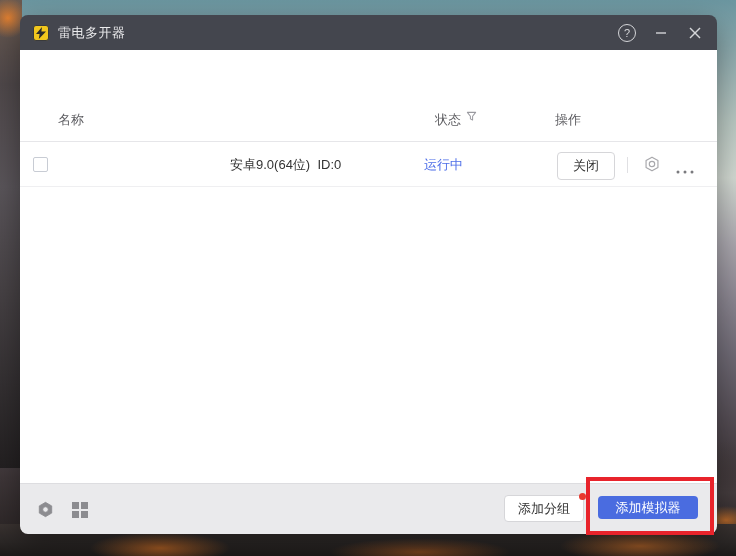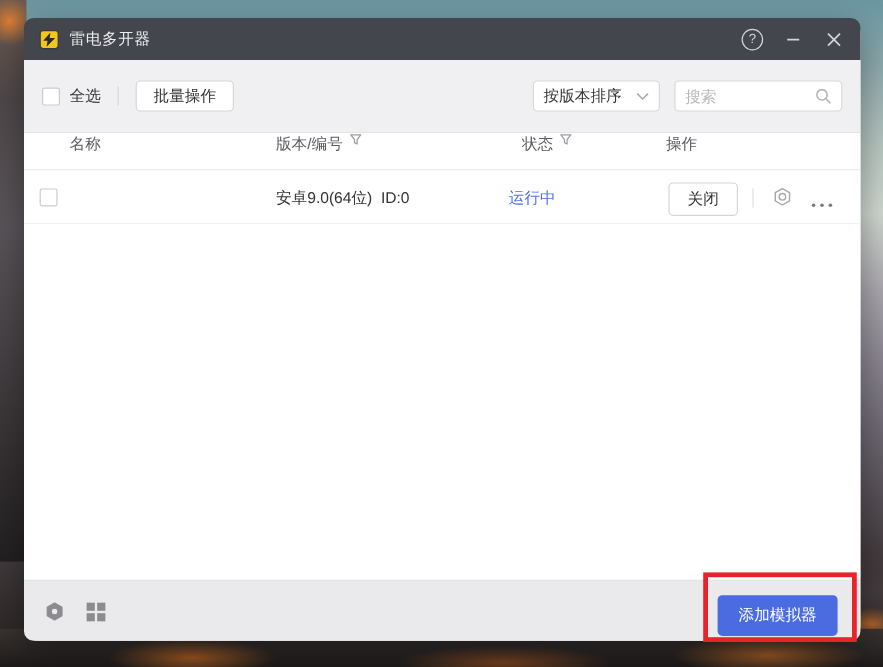--- a/index.html
+++ b/index.html
@@ -122,21 +122,21 @@
     background:#eaeaec; border-top:1px solid #dddde0; border-radius:0 0 8px 8px;
   }
   .footer-gear { position:absolute; left:17px; top:17px; }
   .footer-grid { position:absolute; left:52px; top:18px; }
   .btn-add-group { position:absolute; left:484px; top:11px; width:80px; height:27px; padding:0; }
   .badge-dot {
     position:absolute; right:-3px; top:-3px; width:7px; height:7px; border-radius:50%;
     background:#e8392f;
   }
   .btn-primary {
-    position:absolute; left:578px; top:12px; width:100px; height:34px;
+    position:absolute; left:578px; top:12px; width:100px; height:23px;
     background:#4a6ce0; border:none; border-radius:4px; color:#fff; font-size:13px;
     display:inline-flex; align-items:center; justify-content:center; font-family:Liberation Mono, monospace;
   }
 
   .annotation-box {
     position:absolute; left:586px; top:477px; width:128px; height:58px;
     border:4px solid #e8232b; z-index:10; pointer-events:none;
   }
 </style>
 </head>
@@ -166,51 +166,24 @@
       </div>
       <div class="tb-btn">
         <svg width="12" height="12" viewBox="0 0 12 12">
           <line x1="1" y1="1" x2="11" y2="11" stroke="#d4d5d8" stroke-width="1.4"></line>
           <line x1="11" y1="1" x2="1" y2="11" stroke="#d4d5d8" stroke-width="1.4"></line>
         </svg>
       </div>
     </div>
   </div>
 
-  <div class="toolbar">
-    <div class="checkbox"></div>
-    <span class="label-13 select-all-label">全选</span>
-    <div class="v-div"></div>
-    <button class="btn">批量操作</button>
-    <div class="toolbar-right">
-      <div class="dropdown">
-        <span>按版本排序</span>
-        <svg class="chev" width="11" height="7" viewBox="0 0 11 7">
-          <polyline points="1,1 5.5,5.5 10,1" fill="none" stroke="#a8a8ad" stroke-width="1.3"></polyline>
-        </svg>
-      </div>
-      <div class="search-box">
-        <input class="search-input" placeholder="搜索" style="">
-        <svg width="14" height="14" viewBox="0 0 14 14">
-          <circle cx="6" cy="6" r="4.3" fill="none" stroke="#b4b4b8" stroke-width="1.3"></circle>
-          <line x1="9.4" y1="9.4" x2="13" y2="13" stroke="#b4b4b8" stroke-width="1.3"></line>
-        </svg>
-      </div>
-    </div>
-  </div>
 
   <div class="table-header">
     <div class="th th-name">
       <span>名称</span>
-    </div>
-    <div class="th th-version">
-      <span>版本/编号</span>
-      <svg width="11" height="11" viewBox="0 0 12 12">
-        <path d="M1.5 1.5h9L7.2 5.8V9.8L4.8 8.6V5.8L1.5 1.5z" fill="none" stroke="#9a9aa0" stroke-width="1.1" stroke-linejoin="round"></path>
-      </svg>
     </div>
     <div class="th th-status">
       <span>状态</span>
       <svg width="11" height="11" viewBox="0 0 12 12">
         <path d="M1.5 1.5h9L7.2 5.8V9.8L4.8 8.6V5.8L1.5 1.5z" fill="none" stroke="#9a9aa0" stroke-width="1.1" stroke-linejoin="round"></path>
       </svg>
     </div>
     <div class="th th-ops">
       <span>操作</span>
     </div>
@@ -247,18 +220,22 @@
       </svg>
     </div>
     <div class="footer-grid">
       <svg width="16" height="16" viewBox="0 0 16 16">
         <rect x="0" y="0" width="7" height="7" fill="#8c8c90"></rect>
         <rect x="9" y="0" width="7" height="7" fill="#8c8c90"></rect>
         <rect x="0" y="9" width="7" height="7" fill="#8c8c90"></rect>
         <rect x="9" y="9" width="7" height="7" fill="#8c8c90"></rect>
       </svg>
     </div>
+    <button class="btn btn-add-group">
+      <span>添加分组</span>
+      <span class="badge-dot"></span>
+    </button>
     <button class="btn-primary">添加模拟器</button>
   </div>
 
 </div>
 
 <div class="annotation-box"></div>
 
 </body></html>

